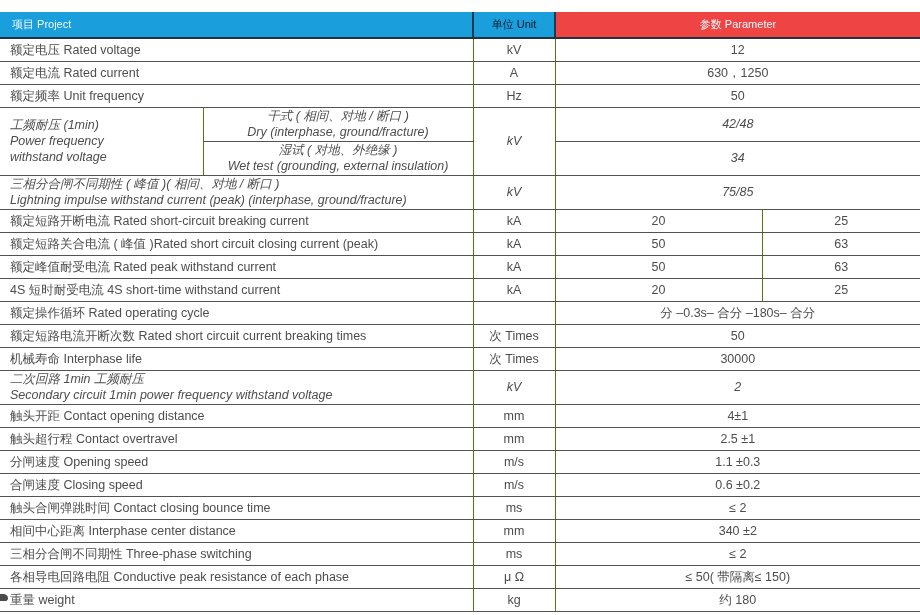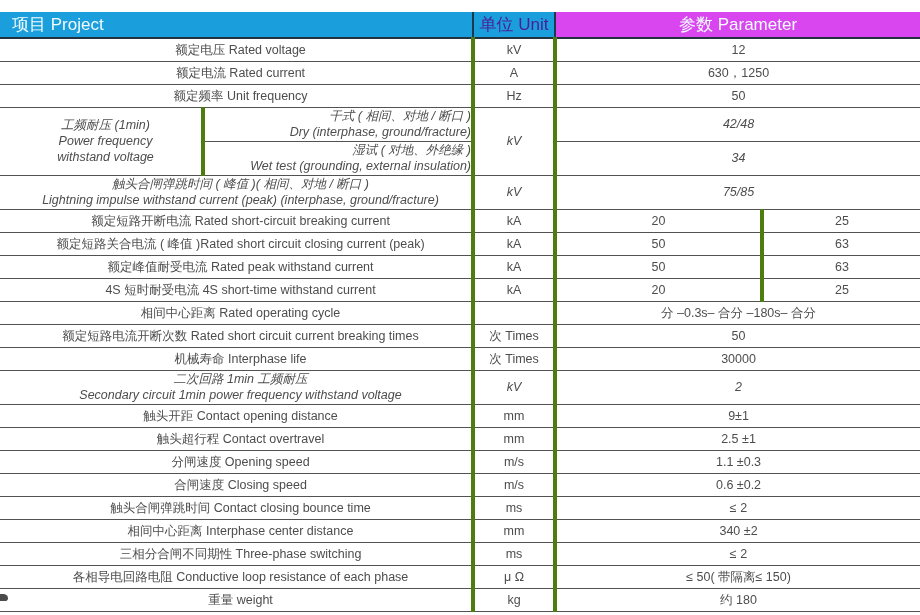--- a/index.html
+++ b/index.html
@@ -17,21 +17,21 @@
   }
   col.c1 { width: 203px; }
   col.c2 { width: 270px; }
   col.c3 { width: 82px; }
   col.c4 { width: 207px; }
   col.c5 { width: 158px; }
 
   th.hdr {
     background: #1a9fdc;
     color: #f2fbff;
-    font-size: 17px;
+    font-size: 11px;
     font-weight: normal;
     height: 23px;
     border-bottom: 2px solid #22323e;
     white-space: nowrap;
     overflow: hidden;
   }
   th.hdr-project { text-align: left; padding-left: 12px; }
   th.hdr-unit    { text-align: center; border-left: 2px solid #1b3a4d; border-right: 2px solid #1b3a4d; }
   th.hdr-parameter { text-align: center; }
 
@@ -39,24 +39,24 @@
     font-size: 12.5px;
     color: #4d4d4d;
     border-bottom: 1px solid #525252;
     padding: 0;
     line-height: 1.28;
     overflow: hidden;
     white-space: nowrap;
   }
   tr.h1 { height: 23px; }
   tr.h2 { height: 34px; font-style: italic; }
-  td.proj { text-align: center; padding-left: 10px; }
-  td.sub  { text-align: right; }
+  td.proj { text-align: left; padding-left: 10px; }
+  td.sub  { text-align: center; }
   td.unit, td.val { text-align: center; }
-  td.v { border-left: 4px solid #4d7c0f; }
+  td.v { border-left: 1px solid #4d7c0f; }
 
   .artifact {
     position: absolute;
     left: 0; top: 594px;
     width: 8px; height: 7px;
     background: #2b2b2b;
     border-radius: 0 60% 40% 0;
     opacity: 0.85;
   }
 </style>
@@ -68,22 +68,22 @@
     <colgroup>
       <col class="c1">
         <col class="c2">
         <col class="c3">
         <col class="c4">
         <col class="c5">
     </colgroup>
     <thead>
       <tr>
         <th class="hdr hdr-project" colspan="2" style="background: rgb(26, 159, 220); color: rgb(242, 251, 255);">项目 Project</th>
-        <th class="hdr hdr-unit" style="background: rgb(26, 159, 220); color: #4c1d95;">单位 Unit</th>
-        <th class="hdr hdr-parameter" colspan="2" style="background: #d946ef; color: rgb(242, 251, 255);">参数 Parameter</th>
+        <th class="hdr hdr-unit" style="background: rgb(26, 159, 220); color: #0f172a;">单位 Unit</th>
+        <th class="hdr hdr-parameter" colspan="2" style="background: #ef4444; color: rgb(242, 251, 255);">参数 Parameter</th>
       </tr>
     </thead>
     <tbody>
         <tr class="h1">
           <td colspan="2" class="proj">
             <div>额定电压 Rated voltage</div>
           </td>
           <td class="unit v">
             <div>kV</div>
           </td>
@@ -134,21 +134,21 @@
           <td class="sub v">
             <div>湿试 ( 对地、外绝缘 )</div>
             <div>Wet test (grounding, external insulation)</div>
           </td>
           <td colspan="2" class="val v">
             <div>34</div>
           </td>
         </tr>
         <tr class="h2">
           <td colspan="2" class="proj">
-            <div>触头合闸弹跳时间 ( 峰值 )( 相间、对地 / 断口 )</div>
+            <div>三相分合闸不同期性 ( 峰值 )( 相间、对地 / 断口 )</div>
             <div>Lightning impulse withstand current (peak) (interphase, ground/fracture)</div>
           </td>
           <td class="unit v">
             <div>kV</div>
           </td>
           <td colspan="2" class="val v">
             <div>75/85</div>
           </td>
         </tr>
         <tr class="h1">
@@ -202,21 +202,21 @@
           </td>
           <td class="val v">
             <div>20</div>
           </td>
           <td class="val v">
             <div>25</div>
           </td>
         </tr>
         <tr class="h1">
           <td colspan="2" class="proj">
-            <div>相间中心距离 Rated operating cycle</div>
+            <div>额定操作循环 Rated operating cycle</div>
           </td>
           <td class="unit v">
             <div></div>
           </td>
           <td colspan="2" class="val v">
             <div>分 –0.3s– 合分 –180s– 合分</div>
           </td>
         </tr>
         <tr class="h1">
           <td colspan="2" class="proj">
@@ -253,21 +253,21 @@
           </td>
         </tr>
         <tr class="h1">
           <td colspan="2" class="proj">
             <div>触头开距 Contact opening distance</div>
           </td>
           <td class="unit v">
             <div>mm</div>
           </td>
           <td colspan="2" class="val v">
-            <div>9±1</div>
+            <div>4±1</div>
           </td>
         </tr>
         <tr class="h1">
           <td colspan="2" class="proj">
             <div>触头超行程 Contact overtravel</div>
           </td>
           <td class="unit v">
             <div>mm</div>
           </td>
           <td colspan="2" class="val v">
@@ -324,21 +324,21 @@
           </td>
           <td class="unit v">
             <div>ms</div>
           </td>
           <td colspan="2" class="val v">
             <div>≤ 2</div>
           </td>
         </tr>
         <tr class="h1">
           <td colspan="2" class="proj">
-            <div>各相导电回路电阻 Conductive loop resistance of each phase</div>
+            <div>各相导电回路电阻 Conductive peak resistance of each phase</div>
           </td>
           <td class="unit v">
             <div>μ Ω</div>
           </td>
           <td colspan="2" class="val v">
             <div>≤ 50( 带隔离≤ 150)</div>
           </td>
         </tr>
         <tr class="h1">
           <td colspan="2" class="proj">

